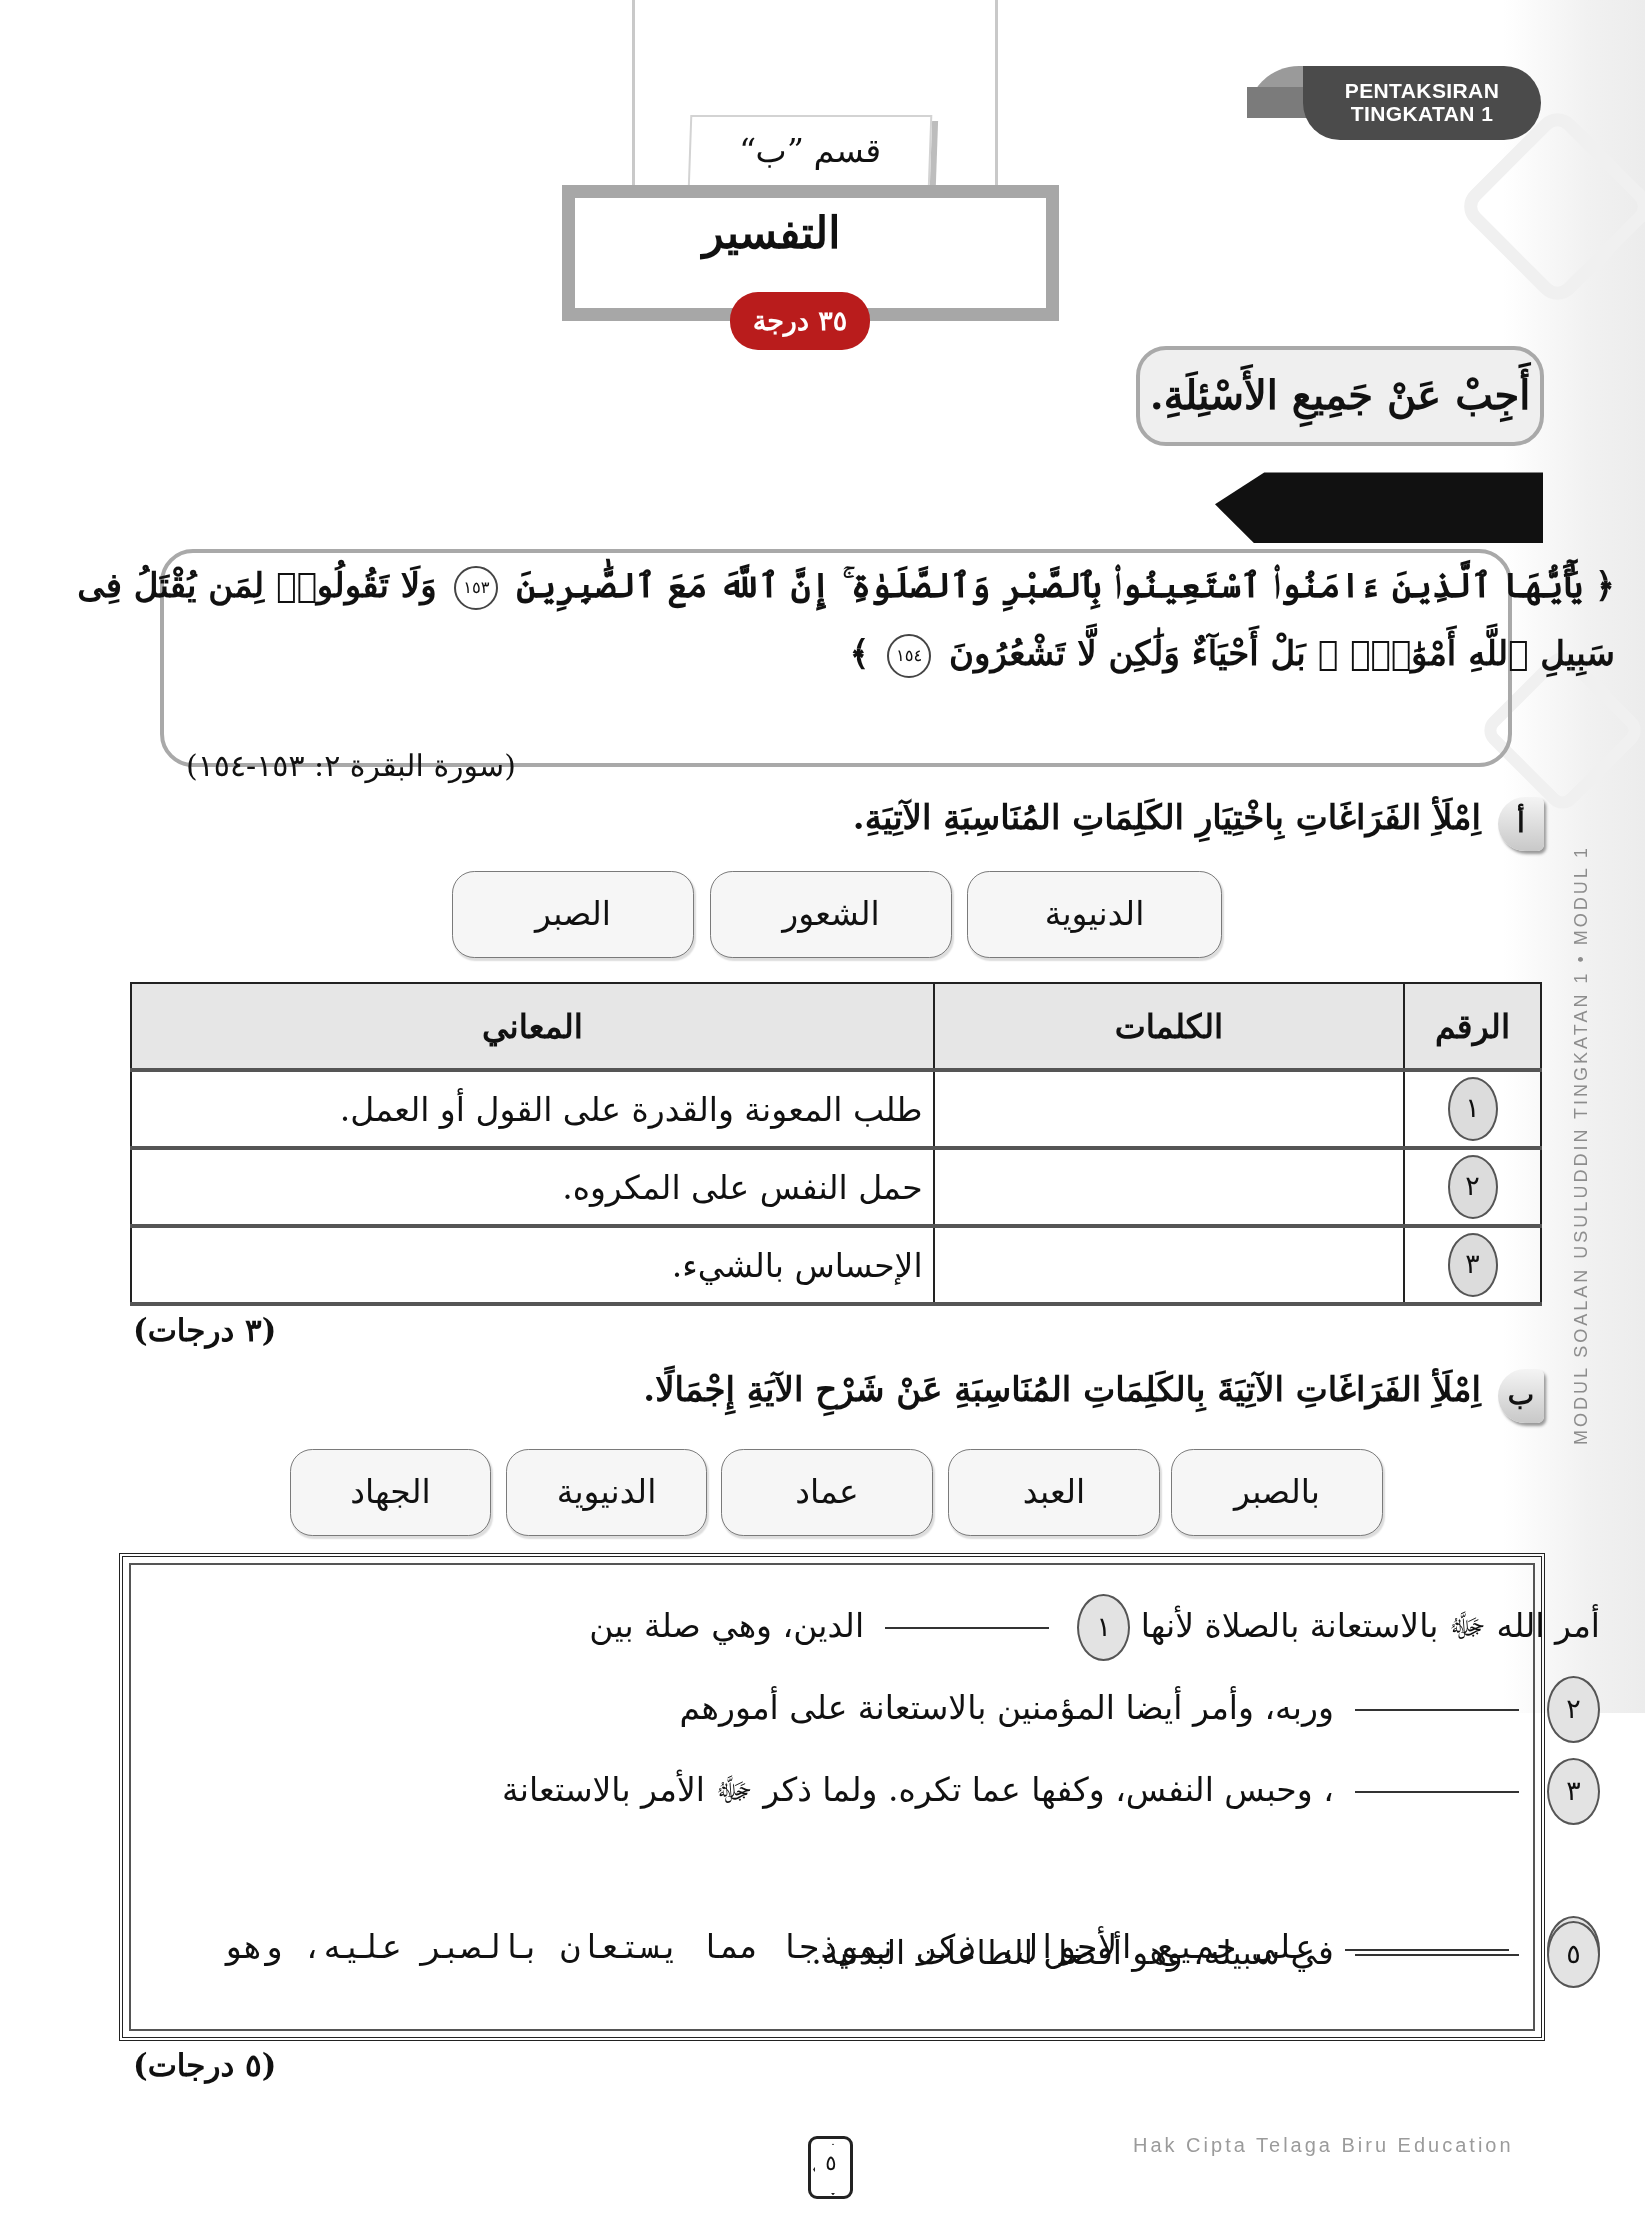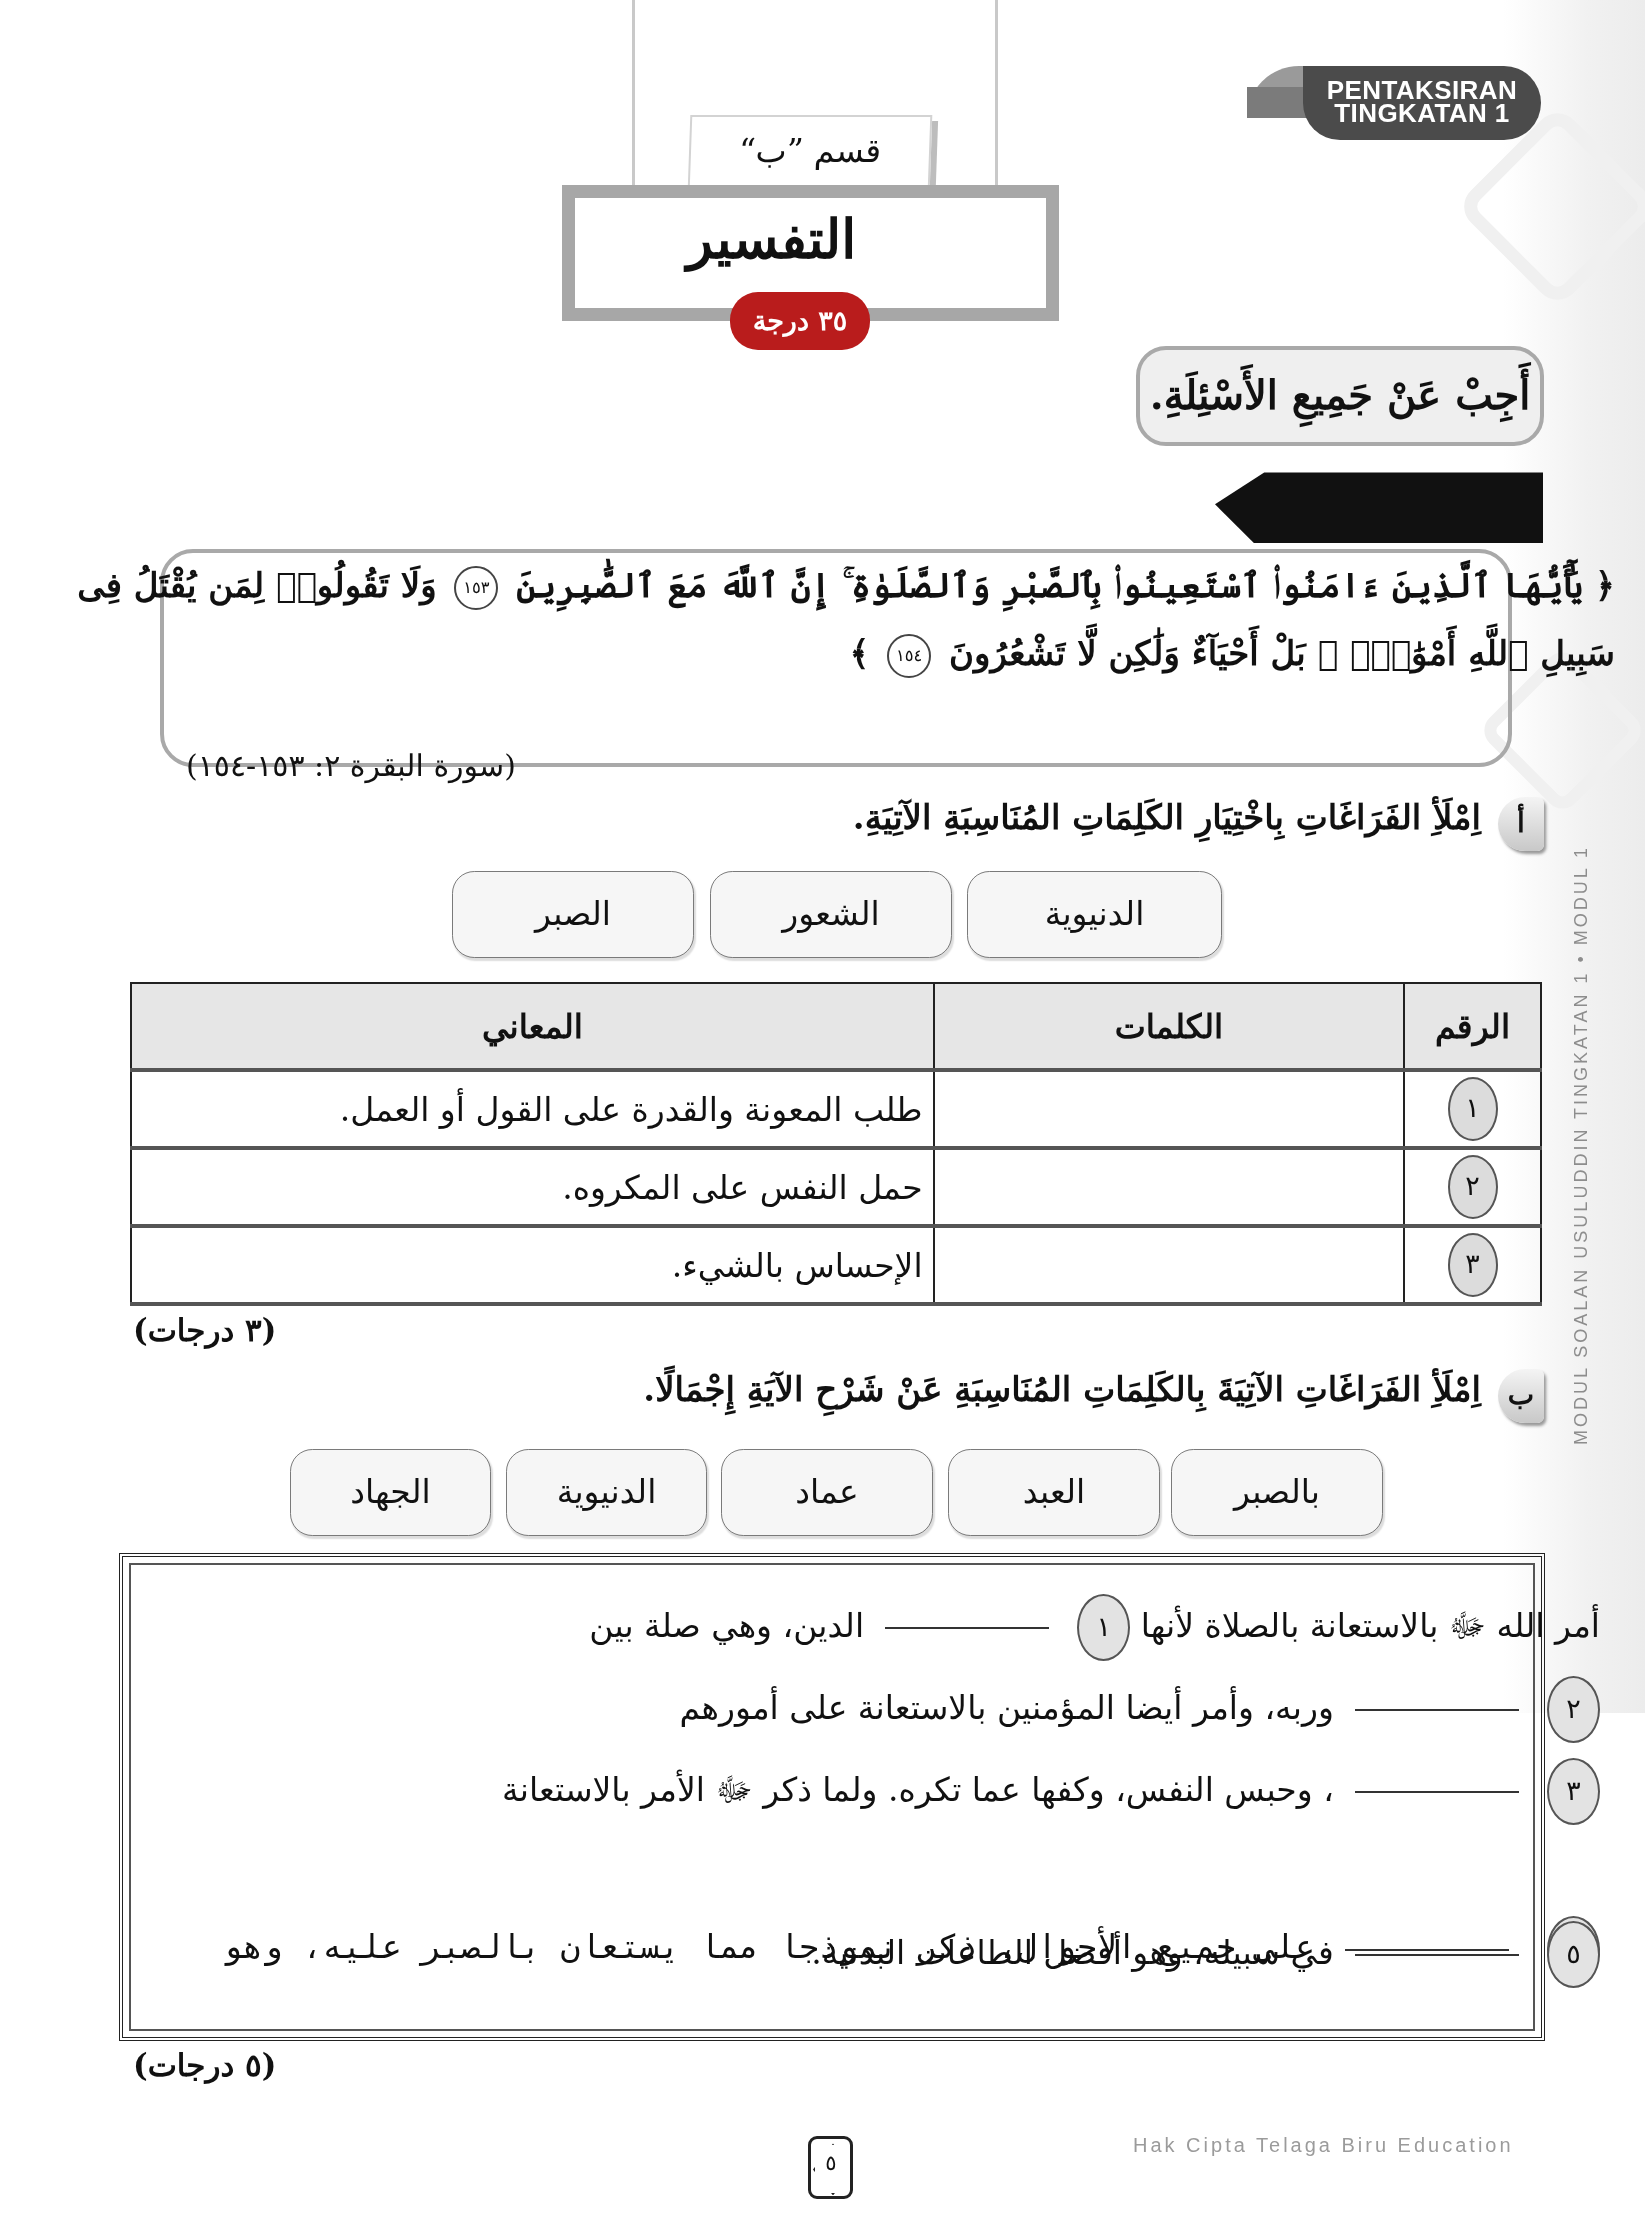--- a/index.html
+++ b/index.html
@@ -17,33 +17,33 @@
     border:13.4px solid #f0f0f0; transform:rotate(45deg); border-radius:22.3px; }
   .bg-deco::after { content:""; position:absolute; right:22.3px; top:670px; width:97px; height:97px;
     border:12px solid #f0f0f0; transform:rotate(45deg); border-radius:18px; }
 
   
   .tag { left:1247px; top:66px; width:294px; height:74px; }
   .tag-tab { position:absolute; left:0; top:0; width:112px; height:52px; background:#9a9a9a; border-radius:52px 0 0 0; }
   .tag-tab::after { content:""; position:absolute; left:0; top:21px; width:112px; height:31px; background:#7b7b7b; }
   .tag-body { position:absolute; left:56px; top:0; width:238px; height:74px; background:#4b4b4b;
     border-radius:0 37px 37px 37px; color:#fff; font-family:"Liberation Sans", sans-serif;
-    font-weight:bold; font-size:26px; line-height:23px; text-align:center; padding-top:13.4px; box-sizing:border-box; letter-spacing:0.4px; }
+    font-weight:bold; font-size:21px; line-height:23px; text-align:center; padding-top:13.4px; box-sizing:border-box; letter-spacing:0.4px; }
 
   
   .string { width:3px; background:#c9c9c9; }
 
   
   .qism { left:689px; top:115px; width:238px; height:71px; background:#fff;
     border:2.2px solid #d3d3d3; box-shadow:6px 6px 0 #bdbdbd; transform:skewX(-2deg);
     text-align:center; font-size:33px; line-height:67px; }
 
   
   .frame { left:562px; top:185px; width:497px; height:136px; border:13.4px solid #a7a7a7; background:#fff; box-sizing:border-box; }
-  .frame-title { left:562px; top:207px; width:419px; text-align:center; font-size:54px; font-weight:bold; }
+  .frame-title { left:562px; top:207px; width:419px; text-align:center; font-size:44px; font-weight:bold; }
   .marks { left:730px; top:292px; width:140px; height:58px; background:#b91c1c; border-radius:28px;
     color:#fff; text-align:center; font-size:27px; line-height:57px; font-weight:bold; }
 
   
   .answer-all { left:1136px; top:346px; width:408px; height:100px; background:#efefef;
     border:4.5px solid #a9a9a9; border-radius:30px; box-sizing:border-box; text-align:center;
     font-size:40px; line-height:89px; font-weight:bold; }
 
   
   .ribbon { left:1215px; top:462px; width:328px; height:82px; }

